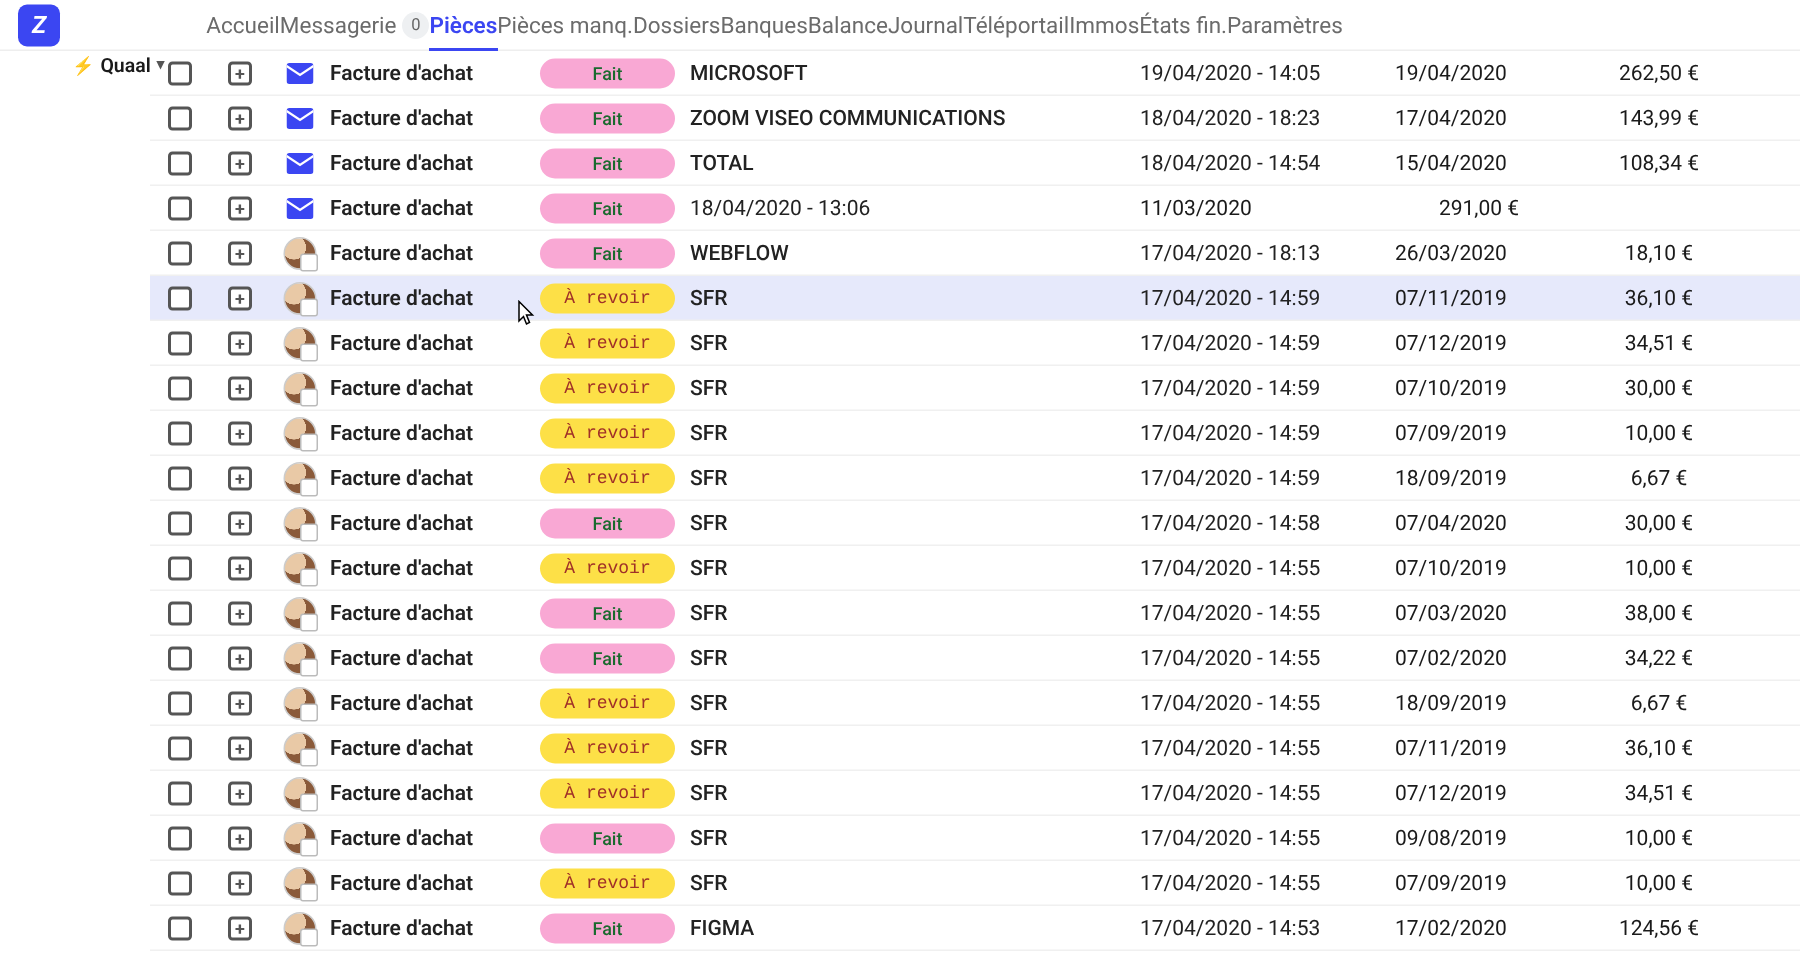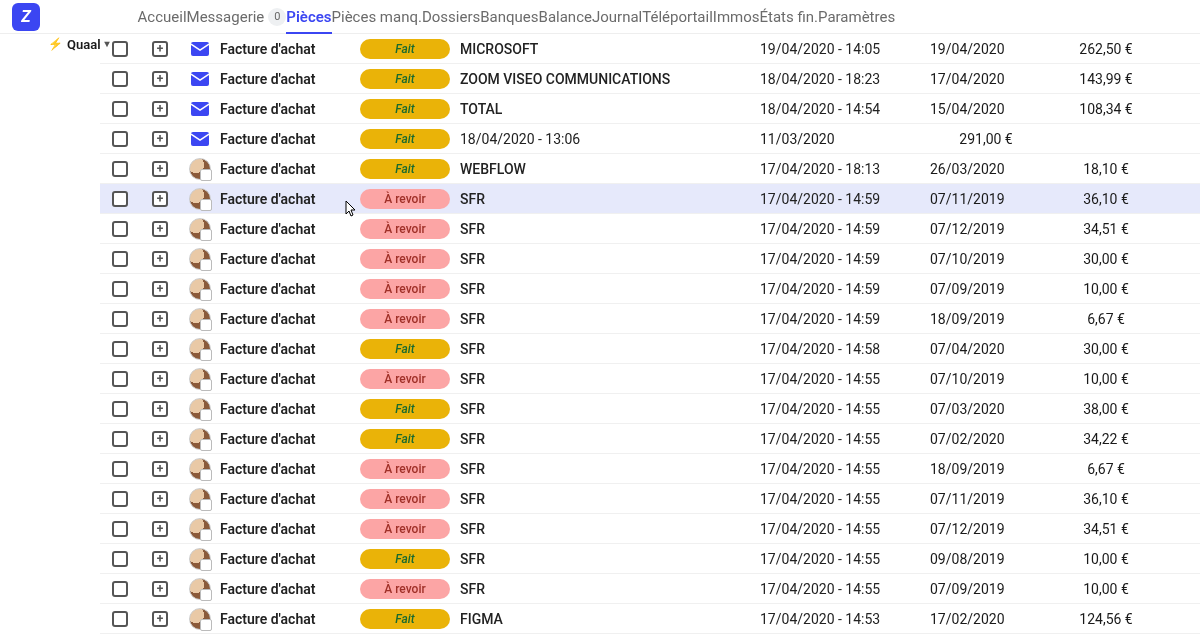--- a/index.html
+++ b/index.html
@@ -78,22 +78,22 @@
     border:1px solid #ccc;position:relative;
   }
   .avatar::after{
     content:"";position:absolute;right:-2px;bottom:-2px;width:10px;height:10px;background:#fff;border:1px solid #bbb;border-radius:2px;
   }
   .type { font-weight:600; color:#222; }
   .status {
     display:inline-flex;align-items:center;justify-content:center;
     width:90px;height:20px;border-radius:10px;font-size:12px;font-weight:500;
   }
-  .status.done { background:#eab308; color:#1a6a2e;font-style:italic; }
-  .status.review { background:#fca5a5; color:#a03028; }
+  .status.done { background:#f9a8d4; color:#1a6a2e; }
+  .status.review { background:#fde047; color:#a03028;font-family:Liberation Mono, monospace; }
   .vendor { font-weight:500; color:#222; }
   .created { color:#222; }
   .date2 { text-align:left; padding-right:8px; }
   .amount { text-align:center; padding-right:8px; }
   .cursor-overlay {
     position:absolute; left:342px; top:200px; font-size:14px; pointer-events:none;
   }
 </style>
 </head>
 <body>

